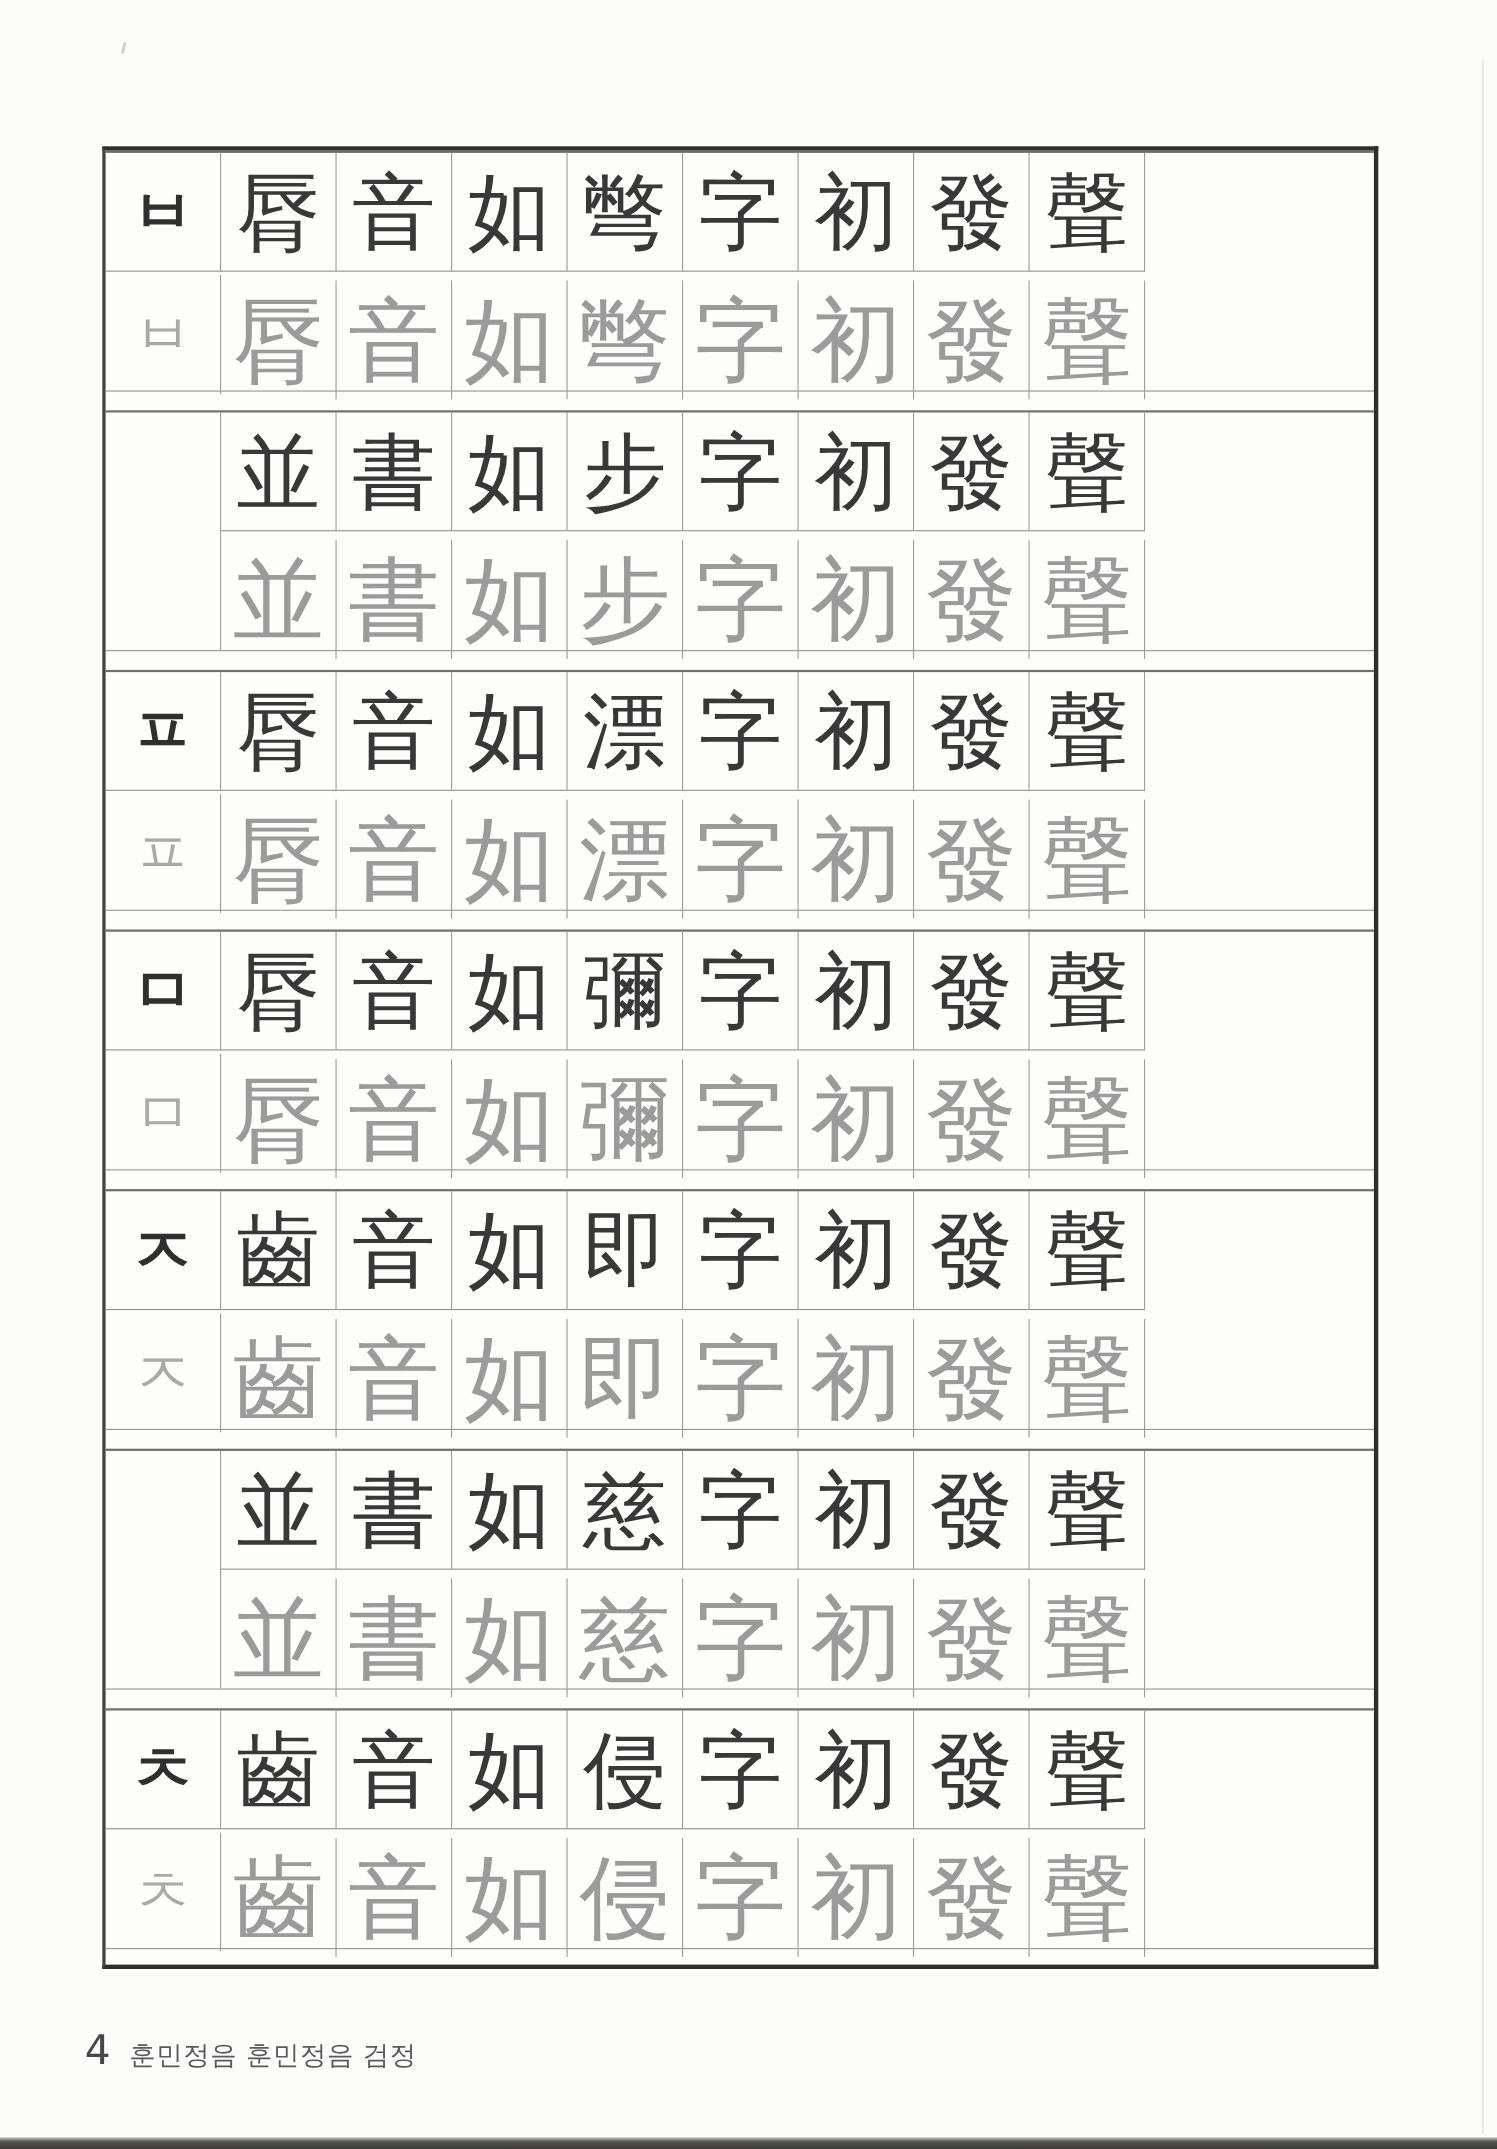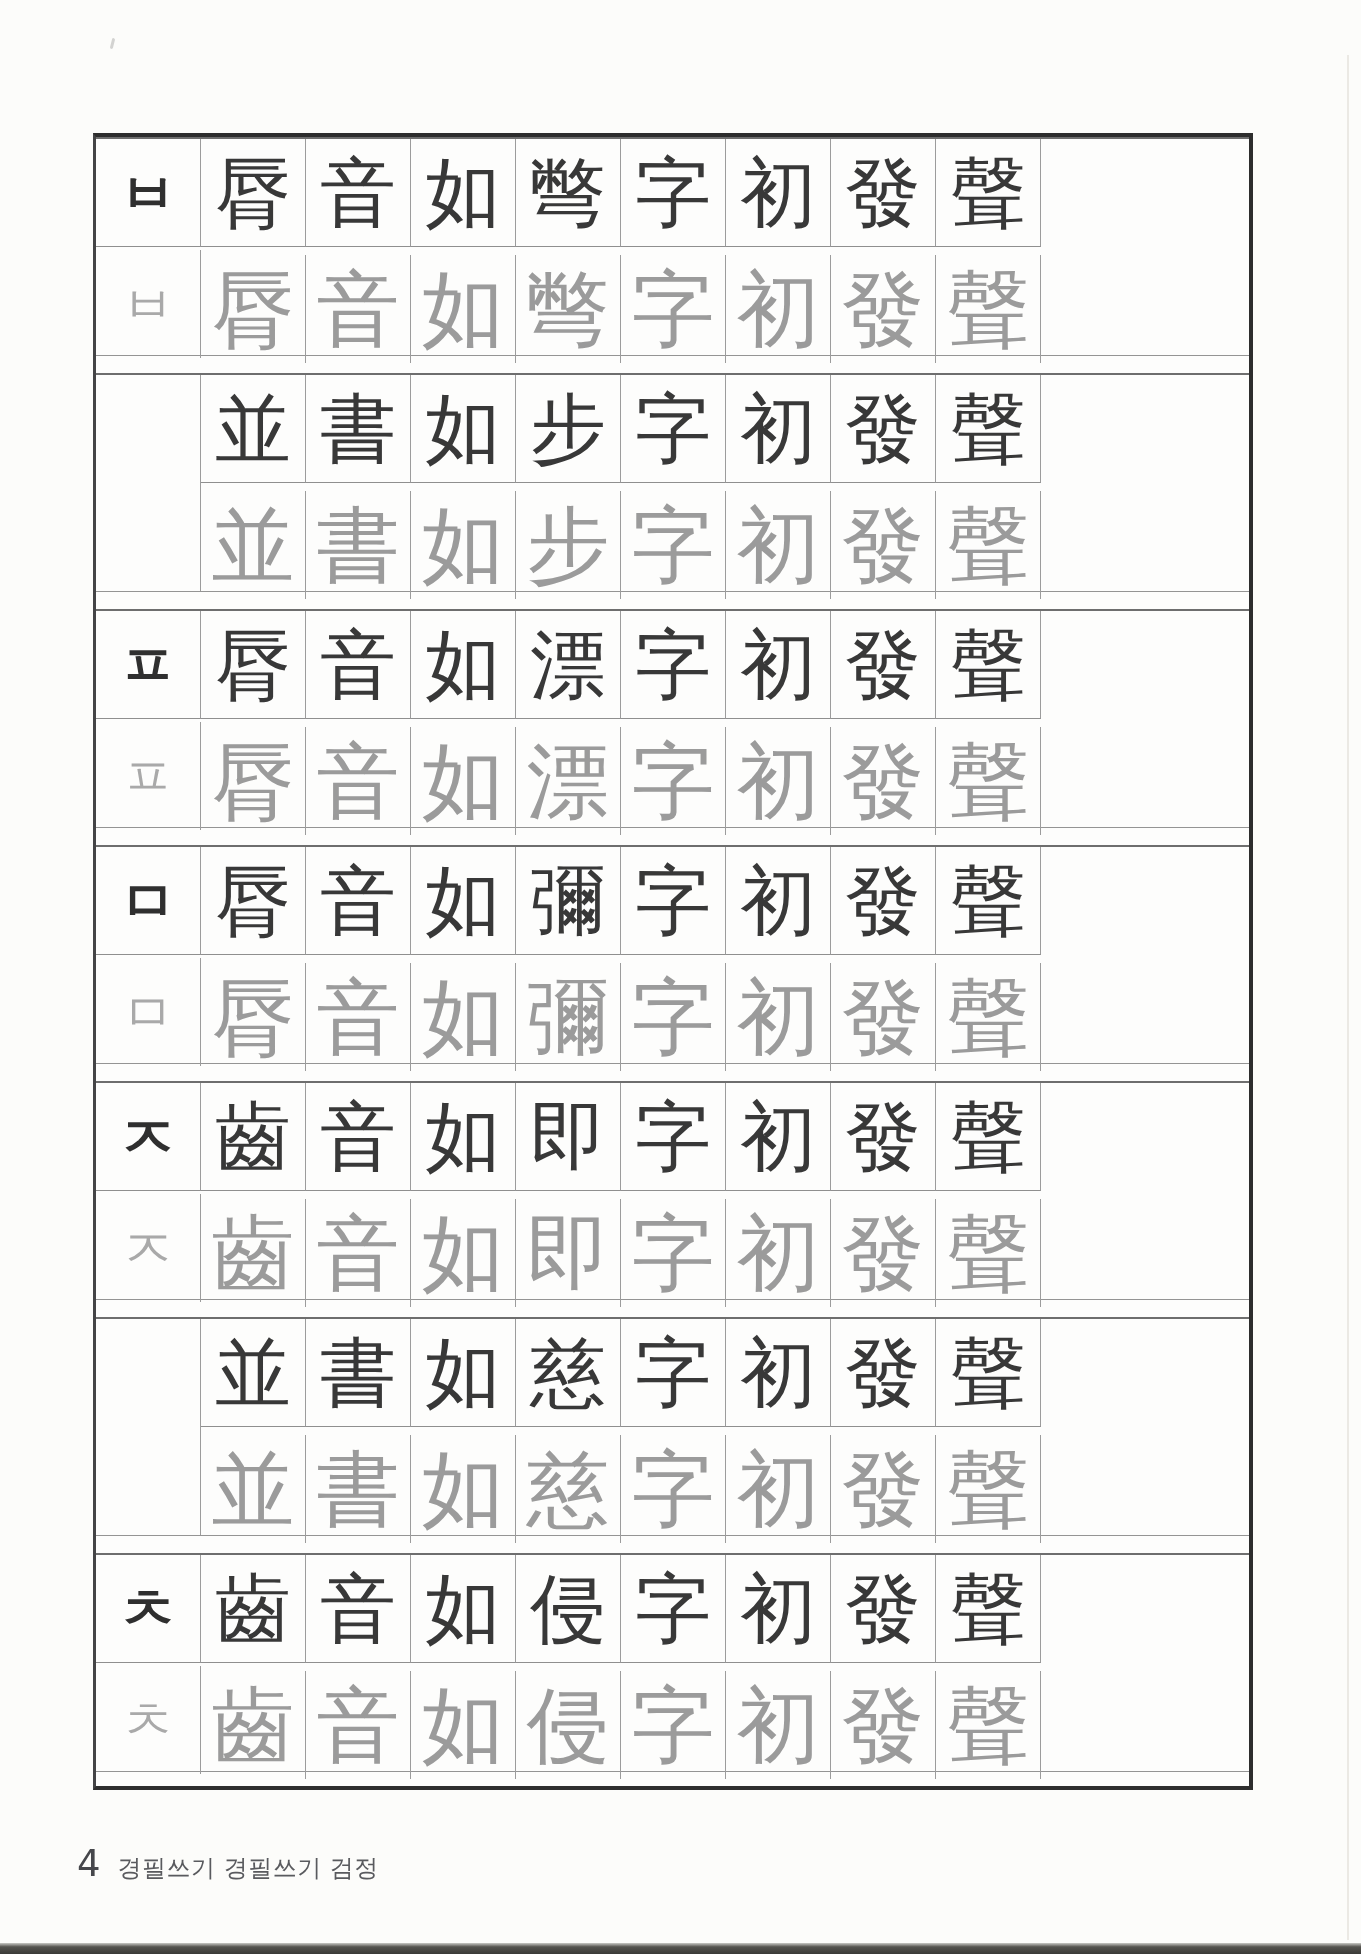--- a/index.html
+++ b/index.html
@@ -208,18 +208,18 @@
       <div class="c trace hanja" style="grid-area: 2 / 5;">侵</div>
       <div class="c trace hanja" style="grid-area: 2 / 6;">字</div>
       <div class="c trace hanja" style="grid-area: 2 / 7;">初</div>
       <div class="c trace hanja" style="grid-area: 2 / 8;">發</div>
       <div class="c trace hanja" style="grid-area: 2 / 9;">聲</div>
     </div>
   </div>
 
 <div class="footer">
   <span class="pagenum">4</span>
-  <span class="caption">경필쓰기 경필쓰기 검정</span>
+  <span class="caption">훈민정음 훈민정음 검정</span>
 </div>
 
 <div class="speck"></div>
 <div class="page-edge"></div>
 <div class="scan-bottom"></div>
 
 </body></html>

